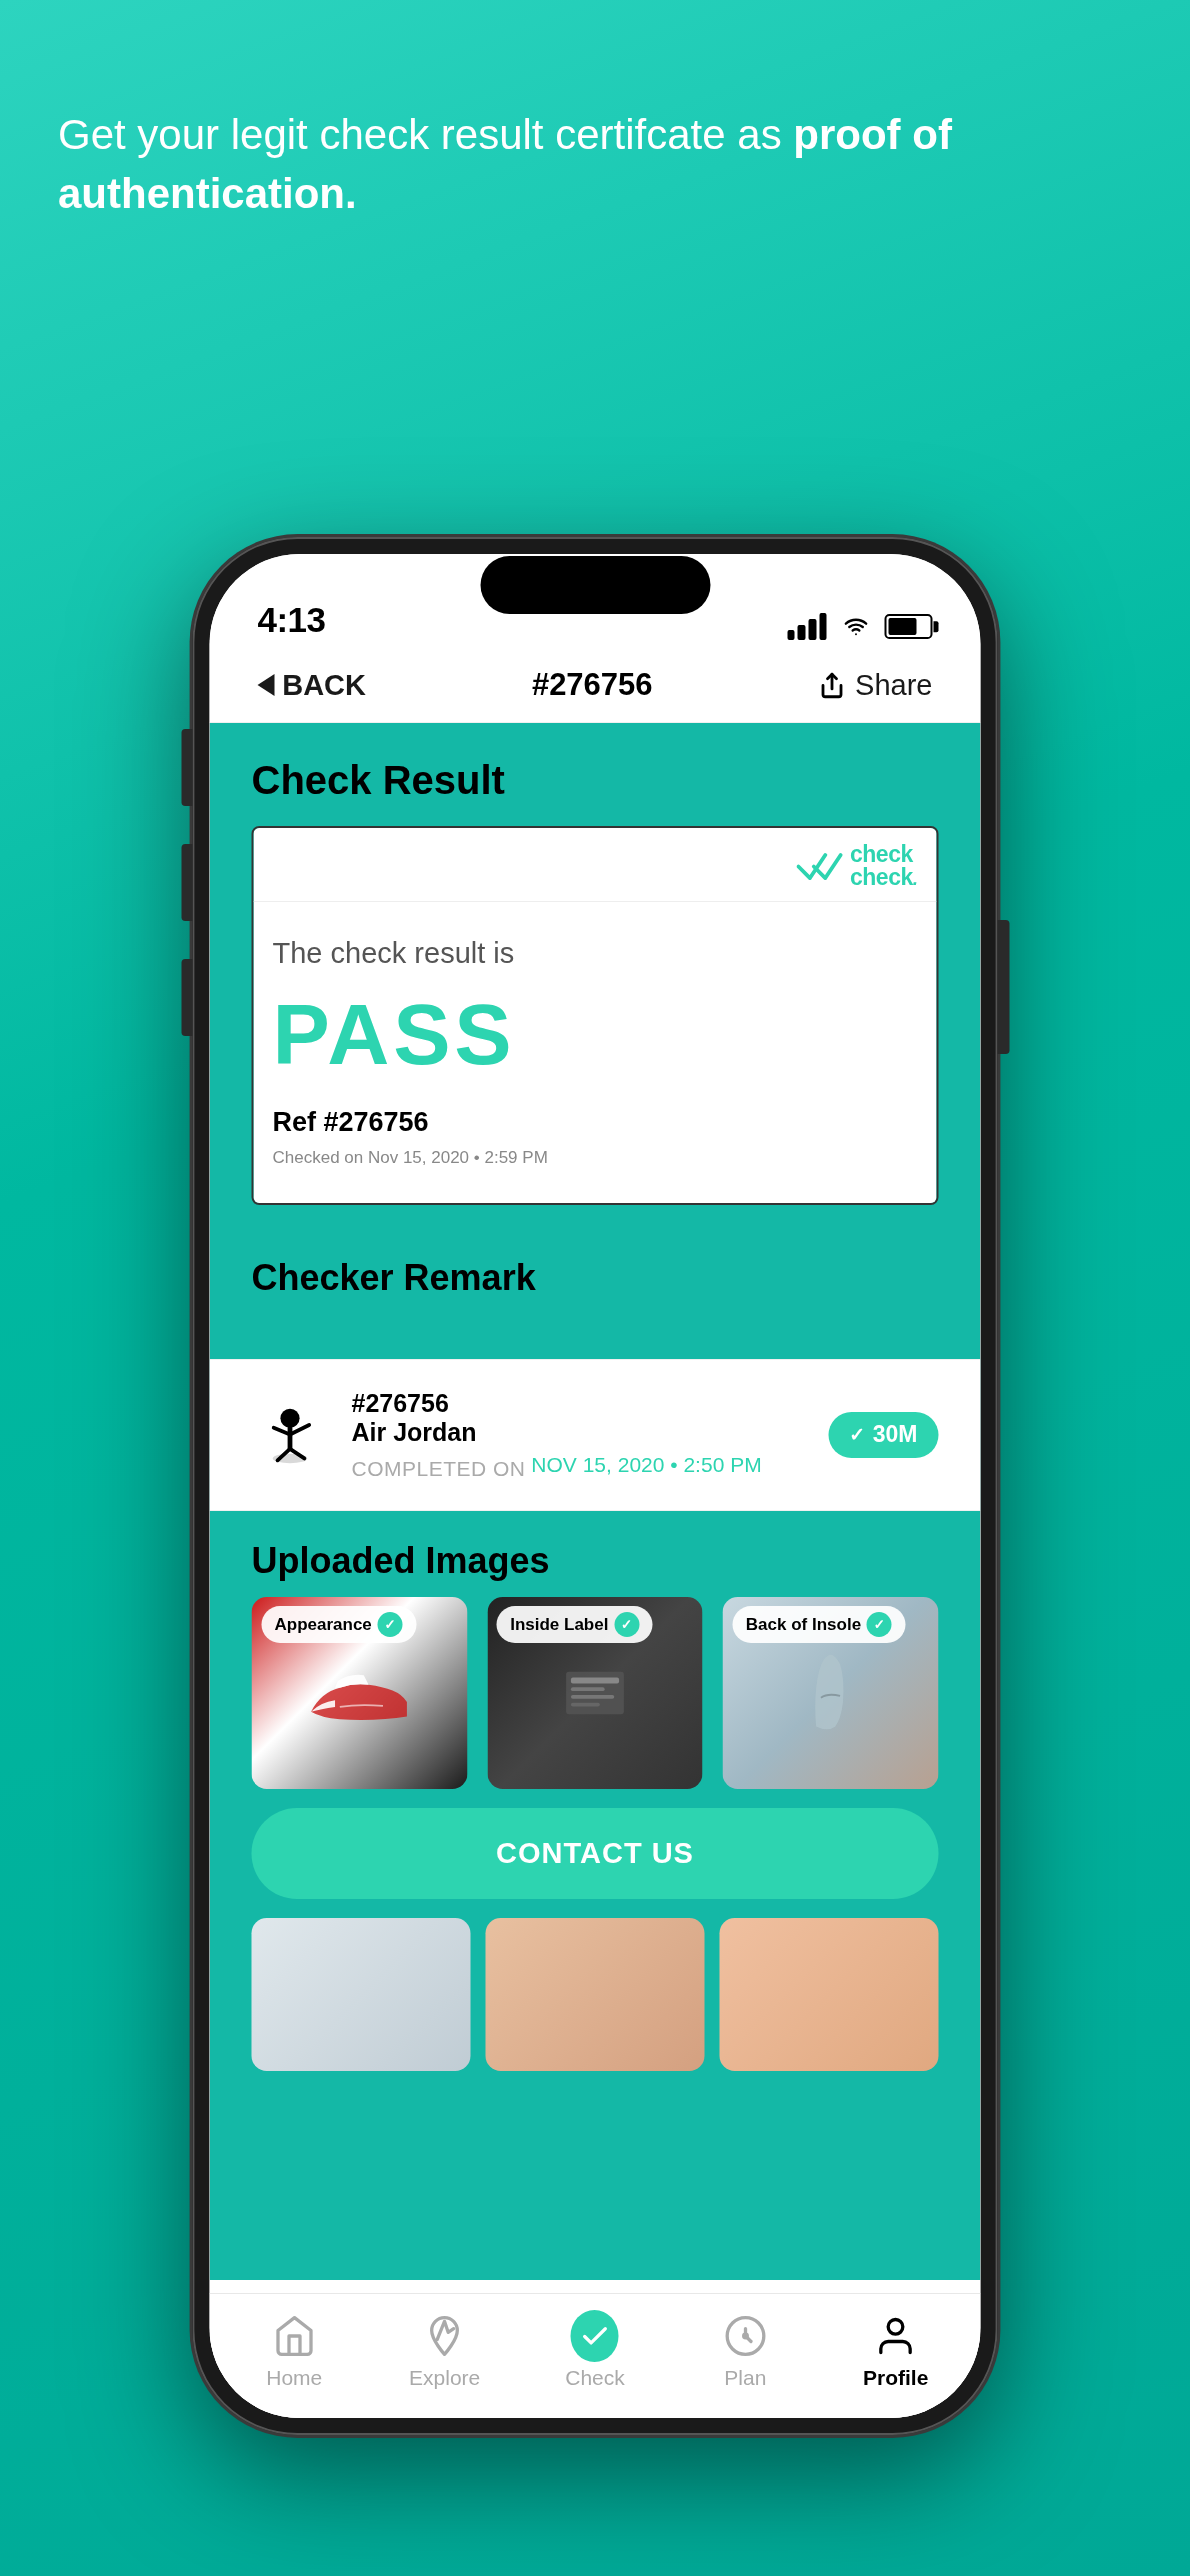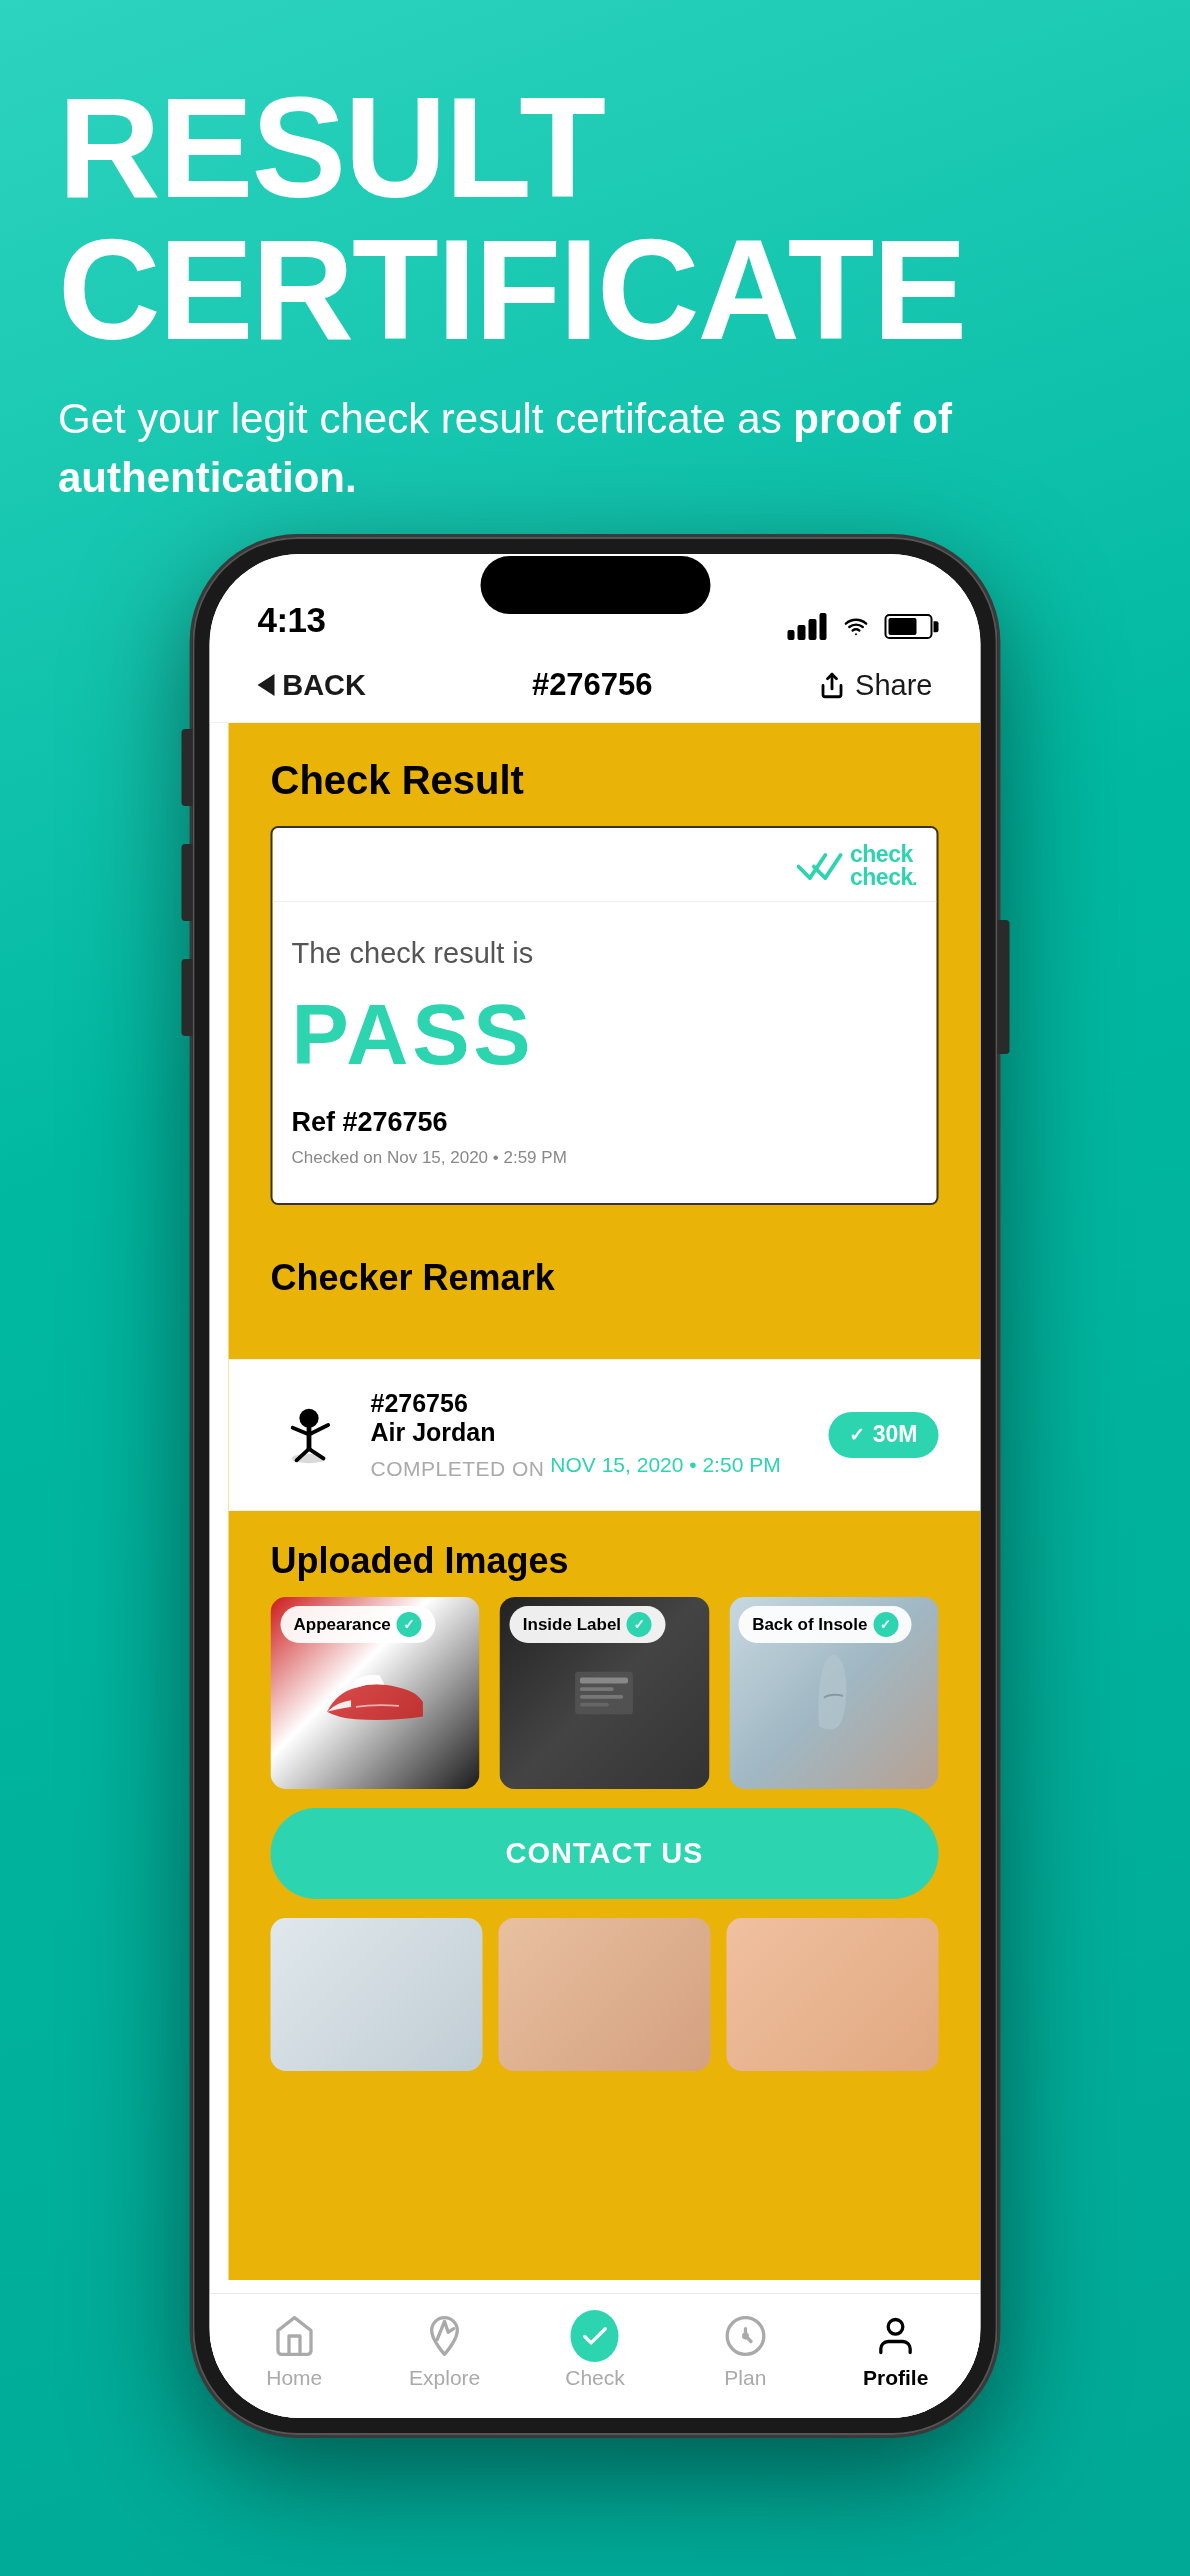--- a/index.html
+++ b/index.html
@@ -240,22 +240,21 @@
       gap: 9.6px;
       color: #1a1a1a;
       font-size: 29px;
       font-weight: 500;
     }
 
     
     .scroll-content {
       height: calc(100% - 96px - 125px);
       overflow: hidden;
-      background: #eab308;
-      margin-left: 19px;
+      background: #14b8a6;
     }
 
     
     .check-result-section {
       padding: 35px 42px 23px;
     }
 
     .check-result-title {
       font-size: 40px;
       font-weight: 800;
@@ -559,24 +558,20 @@
 
     .more-thumb-2 {
       background: linear-gradient(135deg, #e8c0a0 0%, #d4a080 100%);
     }
   </style>
 </head>
 <body>
 
 <div>
   <div class="hero-text">
-    <div class="hero-title">
-      <span>RESULT</span><br>
-      <span>CERTIFICATE</span>
-    </div>
     <div class="hero-subtitle">
       <span>Get your legit check result certifcate as </span><strong>proof of authentication.</strong>
     </div>
   </div>
 </div>
 
 <div class="phone-wrapper">
   <div class="phone-shell">
 
     <div class="dynamic-island"></div>

